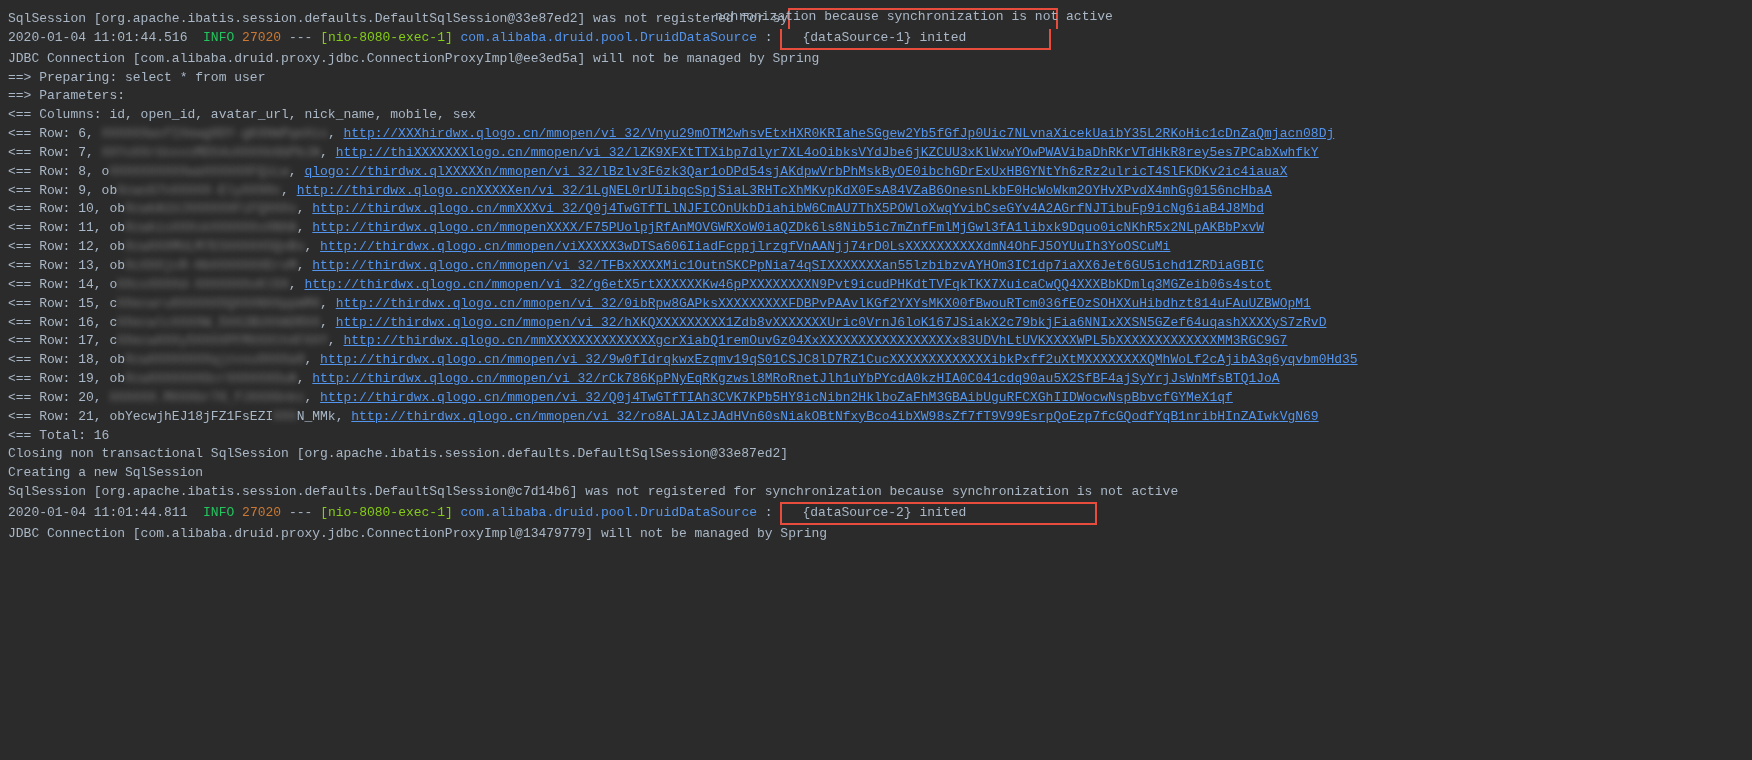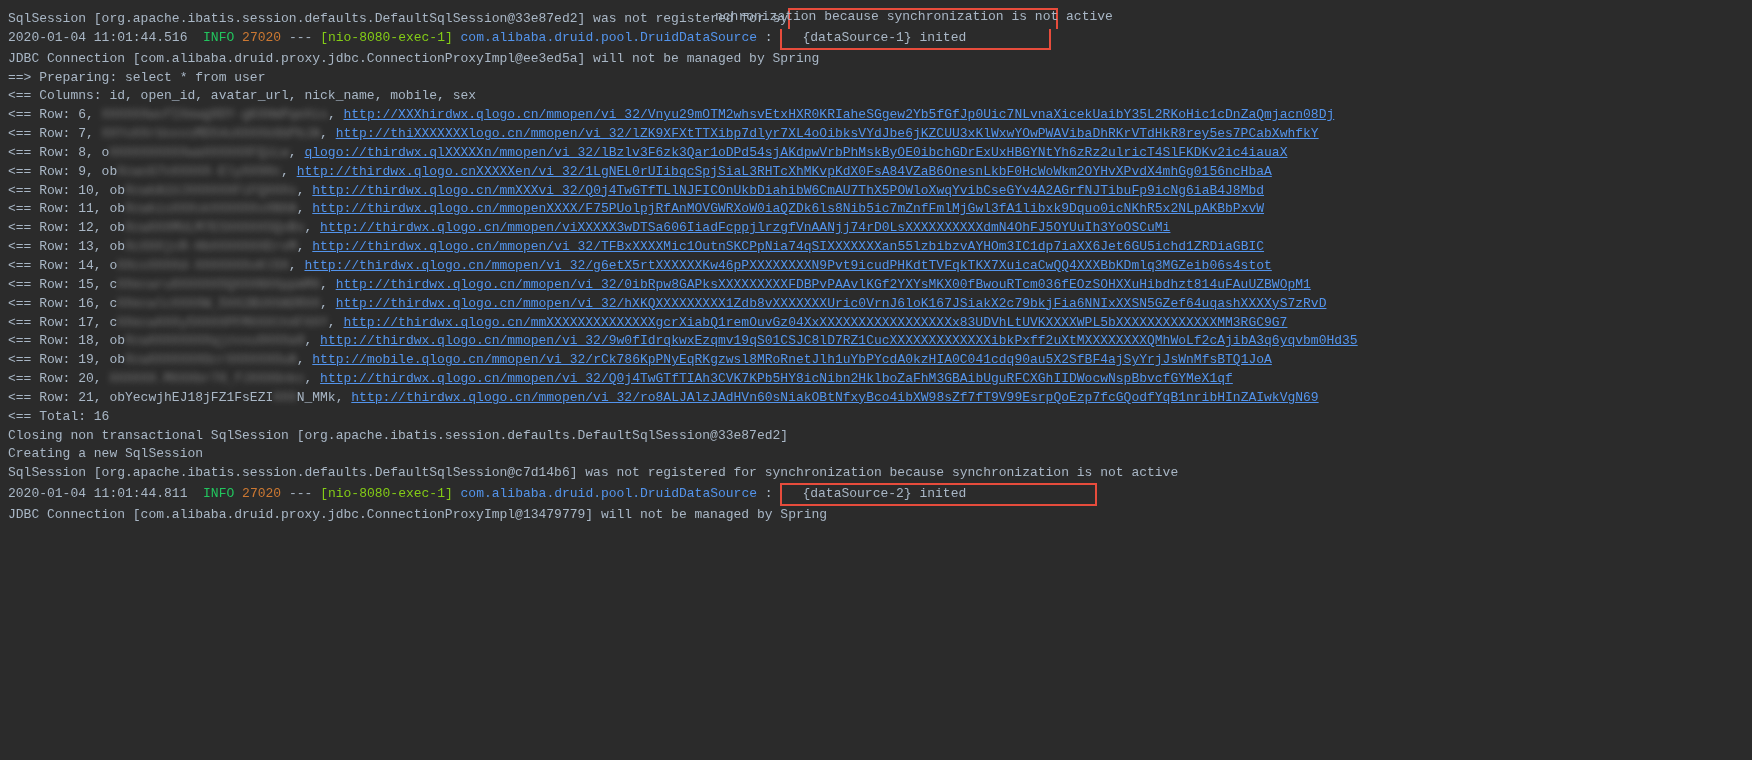--- a/index.html
+++ b/index.html
@@ -37,37 +37,38 @@
 <body>
 
 <div>
 
 <span class="line"><span>SqlSession [org.apache.ibatis.session.defaults.DefaultSqlSession@33e87ed2] was not registered for sy</span><span class="red-box" style="border-bottom:none;">&nbsp;&nbsp;&nbsp;&nbsp;&nbsp;&nbsp;&nbsp;&nbsp;&nbsp;&nbsp;&nbsp;&nbsp;&nbsp;&nbsp;&nbsp;&nbsp;&nbsp;&nbsp;&nbsp;&nbsp;&nbsp;&nbsp;&nbsp;&nbsp;&nbsp;&nbsp;&nbsp;&nbsp;&nbsp;</span><span style="position:absolute;left:715px;">nchronization because synchronization is not active</span></span>
 
 <span class="line"><span class="ts">2020-01-04 11:01:44.516</span>&nbsp;&nbsp;<span class="info">INFO</span>&nbsp;<span class="pid">27020</span>&nbsp;<span class="sep">---</span>&nbsp;<span class="thread">[nio-8080-exec-1]</span>&nbsp;<span class="logger">com.alibaba.druid.pool.DruidDataSource</span><span>  : </span><span class="red-box" style="border-top:none;"><span class="msg">{dataSource-1} inited</span>&nbsp;&nbsp;&nbsp;&nbsp;&nbsp;&nbsp;&nbsp;&nbsp;</span></span>
 
 <span class="line">JDBC Connection [com.alibaba.druid.proxy.jdbc.ConnectionProxyImpl@ee3ed5a] will not be managed by Spring</span>
 <span class="line">==&gt;  Preparing: select * from user </span>
+<span class="line">==&gt; Parameters: </span>
 <span class="line">&lt;==    Columns: id, open_id, avatar_url, nick_name, mobile, sex</span>
 
 <div id="rows-container">
       <span class="line"><span>&lt;==        Row: 6, </span><span class="blur">XXXXXXwvfIXewg9DY-gKXHmPqeXis</span><span>, </span><span class="link">http://XXXhirdwx.qlogo.cn/mmopen/vi_32/Vnyu29mOTM2whsvEtxHXR0KRIaheSGgew2Yb5fGfJp0Uic7NLvnaXicekUaibY35L2RKoHic1cDnZaQmjacn08Dj</span></span>
       <span class="line"><span>&lt;==        Row: 7, </span><span class="blur">XXYoXXrUoxvsMDS4oXXXXk6bPbJA</span><span>, </span><span class="link">http://thiXXXXXXXlogo.cn/mmopen/vi_32/lZK9XFXtTTXibp7dlyr7XL4oOibksVYdJbe6jKZCUU3xKlWxwYOwPWAVibaDhRKrVTdHkR8rey5es7PCabXwhfkY</span></span>
       <span class="line"><span>&lt;==        Row: 8, o</span><span class="blur">XXXXXXXXXXwaXXXXXXFQiLw</span><span>, </span><span class="link">qlogo://thirdwx.qlXXXXXn/mmopen/vi_32/lBzlv3F6zk3Qar1oDPd54sjAKdpwVrbPhMskByOE0ibchGDrExUxHBGYNtYh6zRz2ulricT4SlFKDKv2ic4iauaX</span></span>
       <span class="line"><span>&lt;==        Row: 9, ob</span><span class="blur">XcwoG7nXXXXX-ElyXX90c</span><span>, </span><span class="link">http://thirdwx.qlogo.cnXXXXXen/vi_32/1LgNEL0rUIibqcSpjSiaL3RHTcXhMKvpKdX0FsA84VZaB6OnesnLkbF0HcWoWkm2OYHvXPvdX4mhGg0156ncHbaA</span></span>
       <span class="line"><span>&lt;==        Row: 10, ob</span><span class="blur">XcwkA1UJXXXXXXFiFQXXXs</span><span>, </span><span class="link">http://thirdwx.qlogo.cn/mmXXXvi_32/Q0j4TwGTfTLlNJFICOnUkbDiahibW6CmAU7ThX5POWloXwqYvibCseGYv4A2AGrfNJTibuFp9icNg6iaB4J8Mbd</span></span>
       <span class="line"><span>&lt;==        Row: 11, ob</span><span class="blur">XcwkisXXXskXXXXXXxXNXA</span><span>, </span><span class="link">http://thirdwx.qlogo.cn/mmopenXXXX/F75PUolpjRfAnMOVGWRXoW0iaQZDk6ls8Nib5ic7mZnfFmlMjGwl3fA1libxk9Dquo0icNKhR5x2NLpAKBbPxvW</span></span>
       <span class="line"><span>&lt;==        Row: 12, ob</span><span class="blur">XcwXXXMULM7ESXXXXXSQvBs</span><span>, </span><span class="link">http://thirdwx.qlogo.cn/mmopen/viXXXXX3wDTSa606IiadFcppjlrzgfVnAANjj74rD0LsXXXXXXXXXXdmN4OhFJ5OYUuIh3YoOSCuMi</span></span>
       <span class="line"><span>&lt;==        Row: 13, ob</span><span class="blur">XcXXXjcR-HbXXXXXXXErvM</span><span>, </span><span class="link">http://thirdwx.qlogo.cn/mmopen/vi_32/TFBxXXXXMic1OutnSKCPpNia74qSIXXXXXXXan55lzbibzvAYHOm3IC1dp7iaXX6Jet6GU5ichd1ZRDiaGBIC</span></span>
       <span class="line"><span>&lt;==        Row: 14, o</span><span class="blur">XXcxXXXXd-XXXXXXXxKl5X</span><span>, </span><span class="link">http://thirdwx.qlogo.cn/mmopen/vi_32/g6etX5rtXXXXXXKw46pPXXXXXXXXN9Pvt9icudPHKdtTVFqkTKX7XuicaCwQQ4XXXBbKDmlq3MGZeib06s4stot</span></span>
       <span class="line"><span>&lt;==        Row: 15, c</span><span class="blur">XXecwru8XXXXX5QXXXNXXppmMX</span><span>, </span><span class="link">http://thirdwx.qlogo.cn/mmopen/vi_32/0ibRpw8GAPksXXXXXXXXXFDBPvPAAvlKGf2YXYsMKX00fBwouRTcm036fEOzSOHXXuHibdhzt814uFAuUZBWOpM1</span></span>
       <span class="line"><span>&lt;==        Row: 16, c</span><span class="blur">XXecwlcXXXXW_5XX2BUXXADRXX</span><span>, </span><span class="link">http://thirdwx.qlogo.cn/mmopen/vi_32/hXKQXXXXXXXXX1Zdb8vXXXXXXXUric0VrnJ6loK167JSiakX2c79bkjFia6NNIxXXSN5GZef64uqashXXXXyS7zRvD</span></span>
       <span class="line"><span>&lt;==        Row: 17, c</span><span class="blur">XXecwXXXy5XXXXPFMXXXth4FXXY</span><span>, </span><span class="link">http://thirdwx.qlogo.cn/mmXXXXXXXXXXXXXXgcrXiabQ1remOuvGz04XxXXXXXXXXXXXXXXXXXx83UDVhLtUVKXXXXWPL5bXXXXXXXXXXXXXMM3RGC9G7</span></span>
       <span class="line"><span>&lt;==        Row: 18, ob</span><span class="blur">XcwXXXXXXXXqjzvxu9XXXa8</span><span>, </span><span class="link">http://thirdwx.qlogo.cn/mmopen/vi_32/9w0fIdrqkwxEzqmv19qS01CSJC8lD7RZ1CucXXXXXXXXXXXXXibkPxff2uXtMXXXXXXXXQMhWoLf2cAjibA3q6yqvbm0Hd35</span></span>
-      <span class="line"><span>&lt;==        Row: 19, ob</span><span class="blur">XcwXXXXXXXGcrXXXXXXOuA</span><span>, </span><span class="link">http://mobile.qlogo.cn/mmopen/vi_32/rCk786KpPNyEqRKgzwsl8MRoRnetJlh1uYbPYcdA0kzHIA0C041cdq90au5X2SfBF4ajSyYrjJsWnMfsBTQ1JoA</span></span>
+      <span class="line"><span>&lt;==        Row: 19, ob</span><span class="blur">XcwXXXXXXXGcrXXXXXXOuA</span><span>, </span><span class="link">http://thirdwx.qlogo.cn/mmopen/vi_32/rCk786KpPNyEqRKgzwsl8MRoRnetJlh1uYbPYcdA0kzHIA0C041cdq90au5X2SfBF4ajSyYrjJsWnMfsBTQ1JoA</span></span>
       <span class="line"><span>&lt;==        Row: 20, </span><span class="blur">XXXXXX.MXXXbr70_fJXXX6nkc</span><span>, </span><span class="link">http://thirdwx.qlogo.cn/mmopen/vi_32/Q0j4TwGTfTIAh3CVK7KPb5HY8icNibn2HklboZaFhM3GBAibUguRFCXGhIIDWocwNspBbvcfGYMeX1qf</span></span>
       <span class="line"><span>&lt;==        Row: 21, obYecwjhEJ18jFZ1FsEZI</span><span class="blur">XXX</span><span>N_MMk</span><span>, </span><span class="link">http://thirdwx.qlogo.cn/mmopen/vi_32/ro8ALJAlzJAdHVn60sNiakOBtNfxyBco4ibXW98sZf7fT9V99EsrpQoEzp7fcGQodfYqB1nribHInZAIwkVgN69</span></span>
     </div>
 
 <span class="line">&lt;==      Total: 16</span>
 <span class="line">Closing non transactional SqlSession [org.apache.ibatis.session.defaults.DefaultSqlSession@33e87ed2]</span>
 <span class="line">Creating a new SqlSession</span>
 <span class="line">SqlSession [org.apache.ibatis.session.defaults.DefaultSqlSession@c7d14b6] was not registered for synchronization because synchronization is not active</span>
 
 <span class="line"><span class="ts">2020-01-04 11:01:44.811</span>&nbsp;&nbsp;<span class="info">INFO</span>&nbsp;<span class="pid">27020</span>&nbsp;<span class="sep">---</span>&nbsp;<span class="thread">[nio-8080-exec-1]</span>&nbsp;<span class="logger">com.alibaba.druid.pool.DruidDataSource</span><span>  : </span><span class="red-box"><span class="msg">{dataSource-2} inited</span>&nbsp;&nbsp;&nbsp;&nbsp;&nbsp;&nbsp;&nbsp;&nbsp;&nbsp;&nbsp;&nbsp;&nbsp;&nbsp;&nbsp;</span></span>

